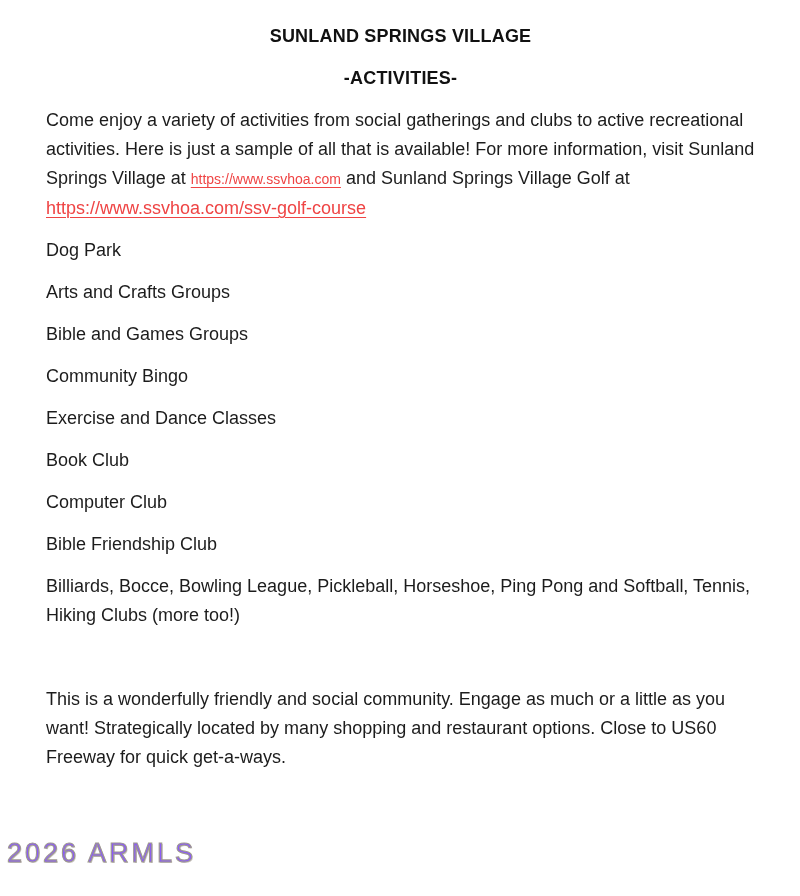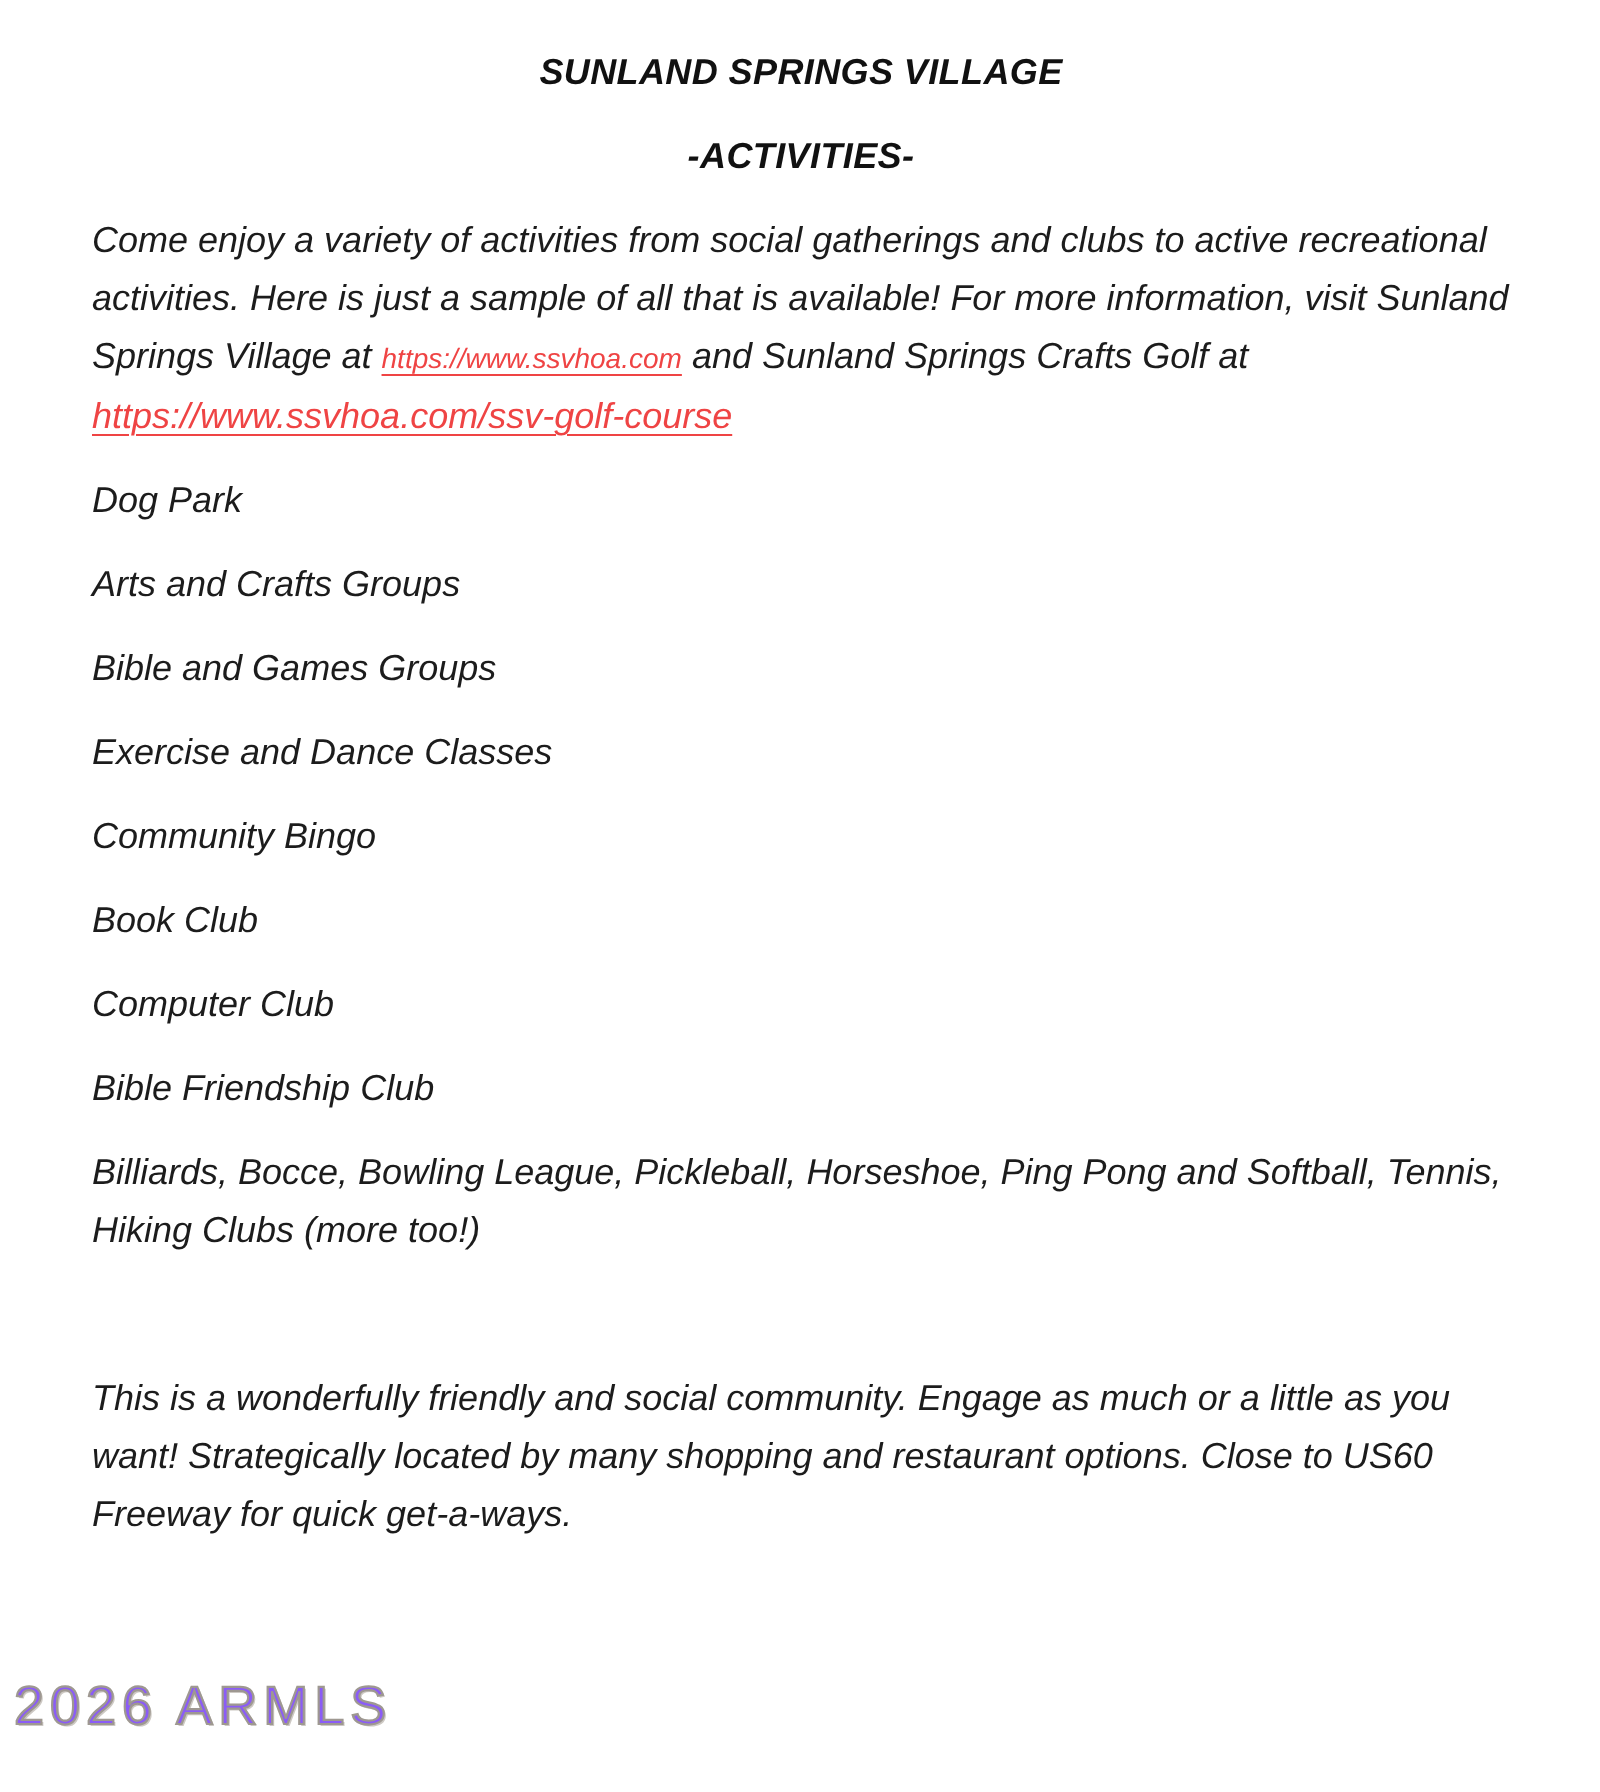--- a/index.html
+++ b/index.html
@@ -10,21 +10,20 @@
     background: #ffffff;
     font-family: "Liberation Sans", sans-serif;
     color: #1c1c1c;
     position: relative;
     overflow: hidden;
   }
   .doc {
     padding: 22px 45px 0 46px;
     font-size: 18px;
     line-height: 29px;
-    font-style: italic;
   }
   .doc p { margin: 0 0 13px 0; }
   .heading {
     text-align: center;
     font-weight: 700;
     letter-spacing: 0.2px;
     color: #111111;
   }
   a.doc-link {
     color: #ef4444;
@@ -50,32 +49,32 @@
 </style>
 </head>
 <body>
 
 <div class="doc">
 
   <p class="heading">SUNLAND SPRINGS VILLAGE</p>
 
   <p class="heading">-ACTIVITIES-</p>
 
-  <p><span>Come enjoy a variety of activities from social gatherings and clubs to active recreational activities. Here is just a sample of all that is available! For more information, visit Sunland Springs Village at </span><a class="doc-link small">https://www.ssvhoa.com</a><span> and Sunland Springs Crafts Golf at </span><a class="doc-link">https://www.ssvhoa.com/ssv-golf-course</a></p>
+  <p><span>Come enjoy a variety of activities from social gatherings and clubs to active recreational activities. Here is just a sample of all that is available! For more information, visit Sunland Springs Village at </span><a class="doc-link small">https://www.ssvhoa.com</a><span> and Sunland Springs Village Golf at </span><a class="doc-link">https://www.ssvhoa.com/ssv-golf-course</a></p>
 
 
   <p>Dog Park</p>
 
   <p>Arts and Crafts Groups</p>
 
   <p>Bible and Games Groups</p>
 
+  <p>Community Bingo</p>
+
   <p>Exercise and Dance Classes</p>
-
-  <p>Community Bingo</p>
 
   <p>Book Club</p>
 
   <p>Computer Club</p>
 
   <p>Bible Friendship Club</p>
 
   <p>Billiards, Bocce, Bowling League, Pickleball, Horseshoe, Ping Pong and Softball, Tennis, Hiking Clubs (more too!)</p>
 
   <p class="closing">This is a wonderfully friendly and social community. Engage as much or a little as you want! Strategically located by many shopping and restaurant options. Close to US60 Freeway for quick get-a-ways.</p>

